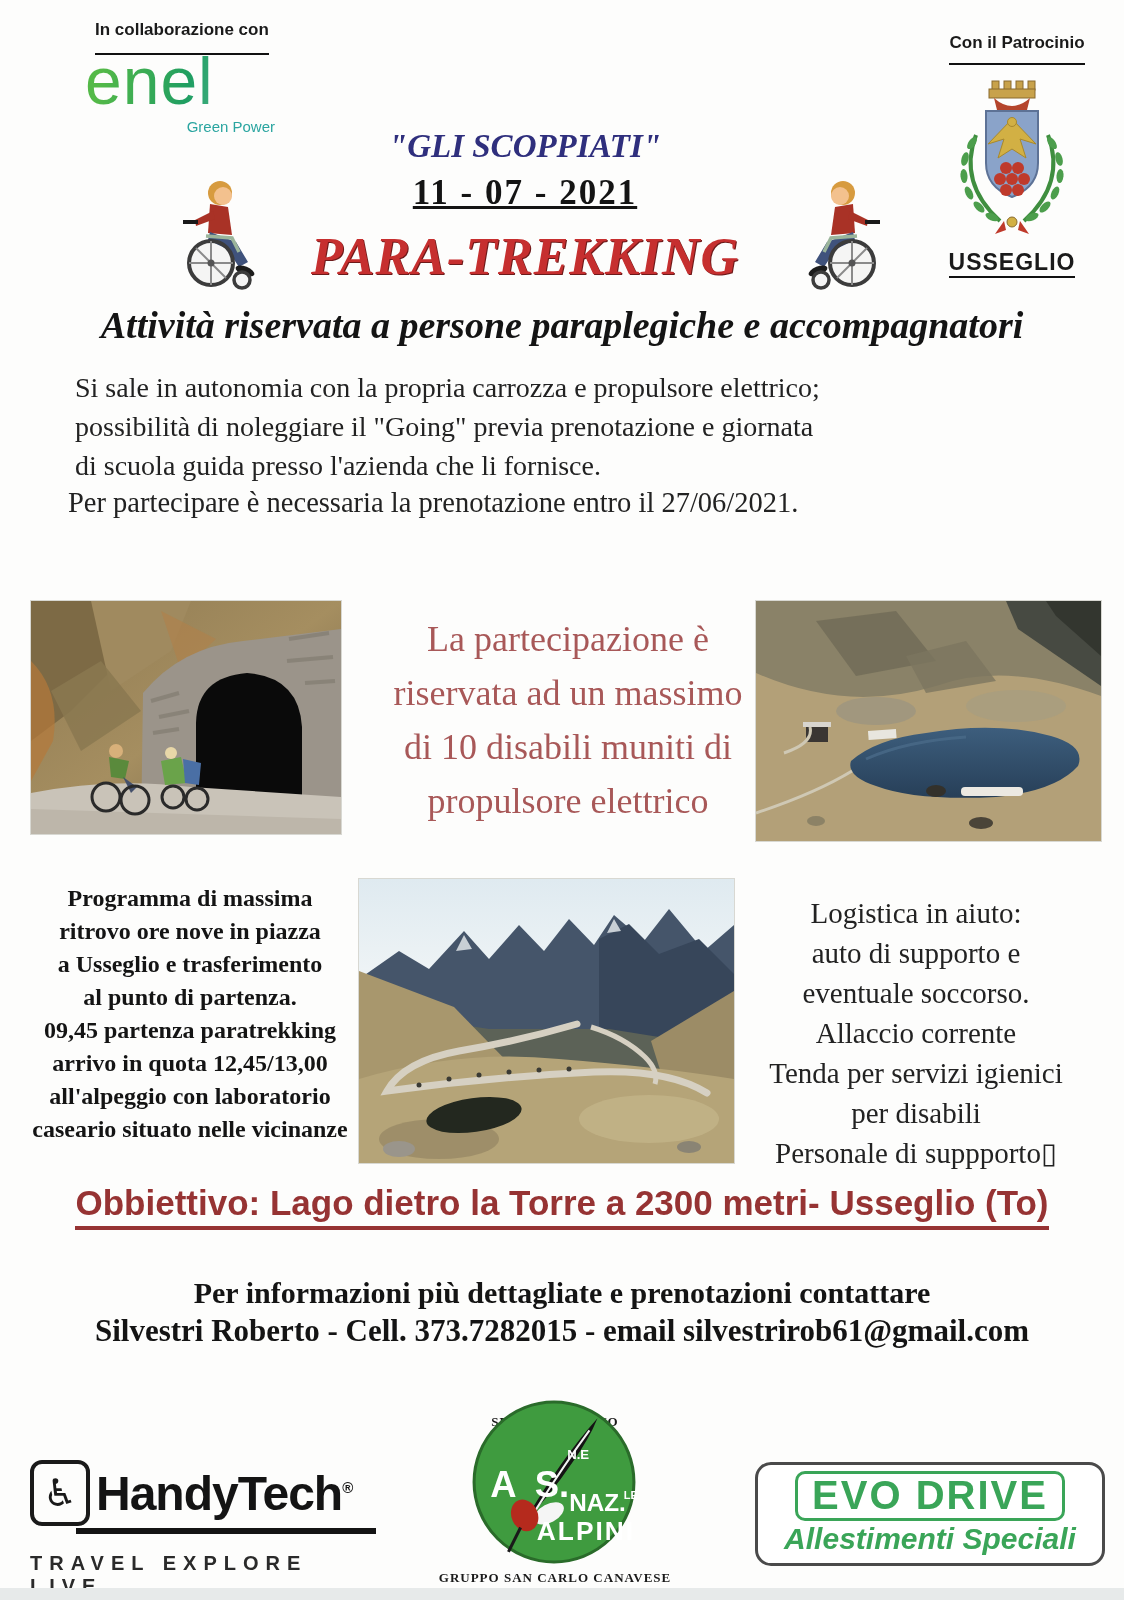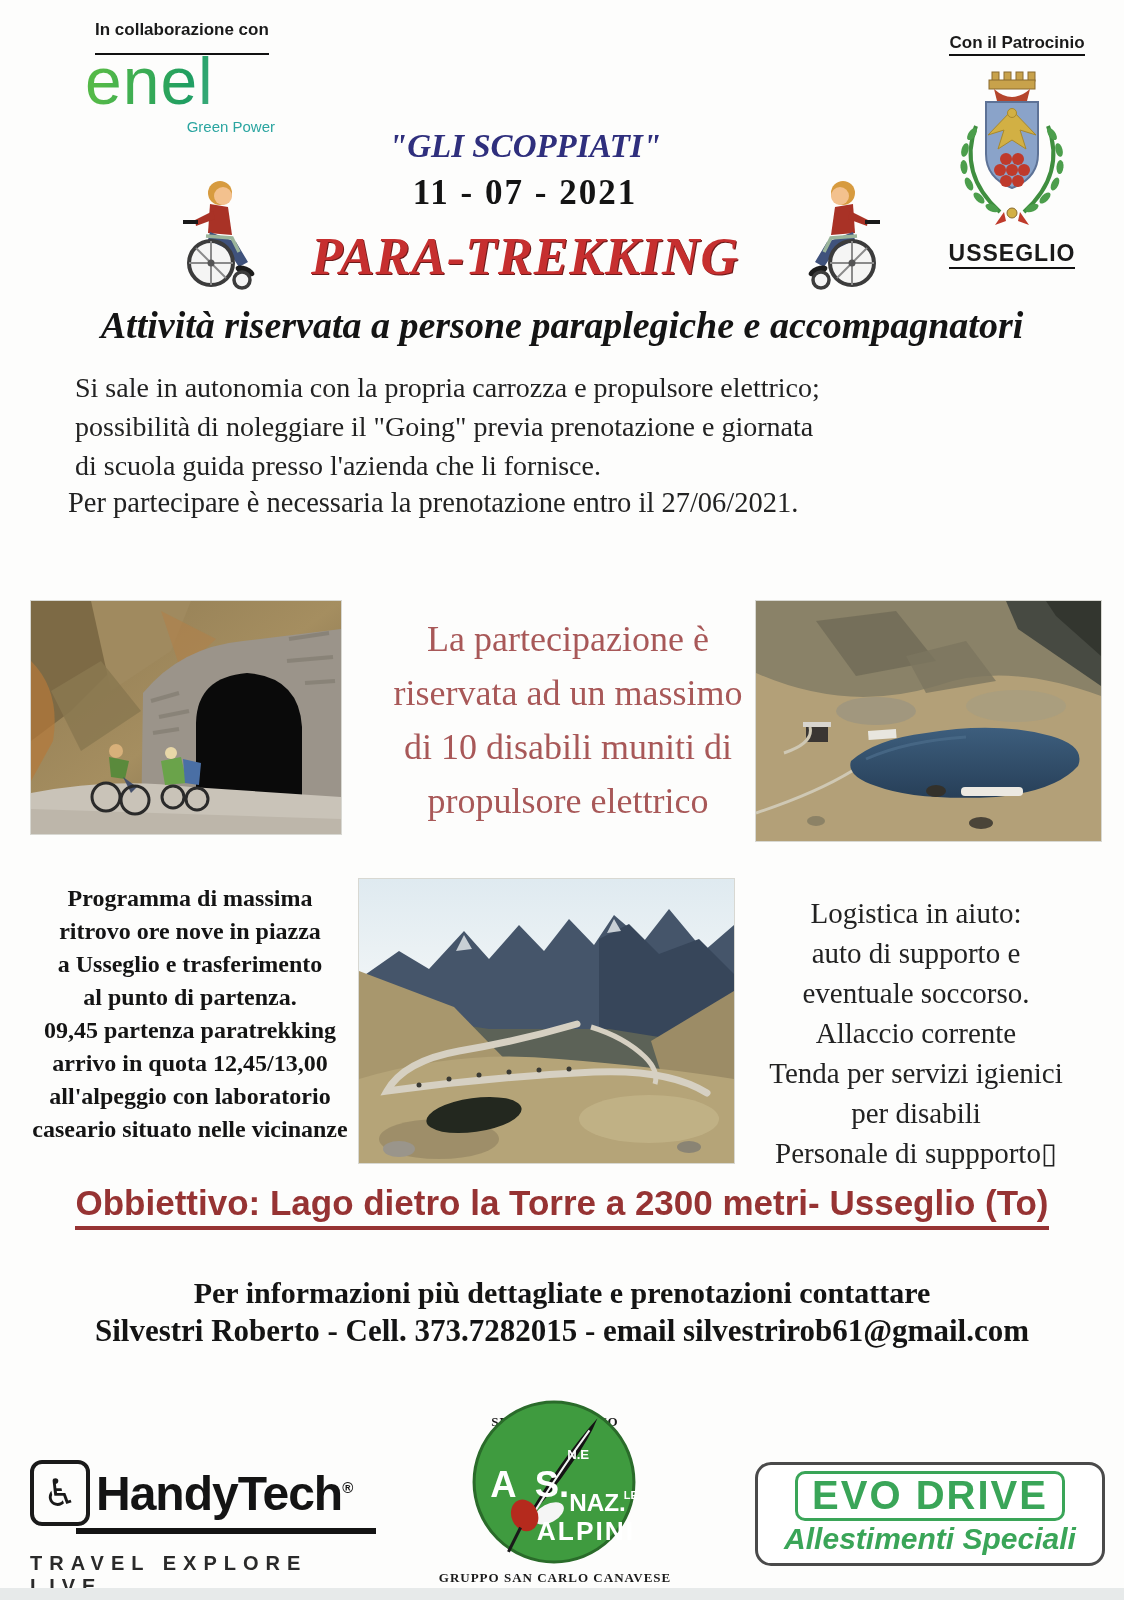--- a/index.html
+++ b/index.html
@@ -14,28 +14,28 @@
   .enel-name{font:400 66px "Liberation Sans",sans-serif;letter-spacing:1px;color:#2f9e5a;line-height:1;}
   @supports (-webkit-background-clip:text){
     .enel-name{background:linear-gradient(100deg,#54b948 10%,#1f9e62 55%,#79c9b4 95%);
                -webkit-background-clip:text;background-clip:text;color:transparent;}
   }
   .enel-sub{font:400 15px "Liberation Sans",sans-serif;color:#2aa5a0;text-align:right;margin-top:4px;}
 
   
   .title-block{left:290px;top:128px;width:470px;text-align:center;}
   .event-name{font:bold italic 33px "Liberation Serif",serif;color:#2f2f7d;}
-  .event-date{font:bold 35px "Liberation Serif",serif;color:#141414;letter-spacing:2px;margin-top:8px;}
+  .event-date{font:bold 35px "Liberation Serif",serif;color:#141414;letter-spacing:2px;margin-top:8px;text-decoration:underline;}
   .event-title{font:bold italic 52px "Liberation Serif",serif;color:#c62f2f;
                text-shadow:1px 1px 0 #6e1a1a;margin-top:14px;letter-spacing:1px;}
 
   
   .patro-box{left:900px;top:33px;width:224px;text-align:center;}
   .patro-label{display:inline-block;font:bold 17px "Liberation Sans",sans-serif;
-               border-bottom:2px solid #111;padding-bottom:1px;margin-left:10px;}
+               border-bottom:2px solid #111;padding-bottom:10px;margin-left:10px;}
   .usseglio{display:inline-block;font:bold 23px "Liberation Sans",sans-serif;letter-spacing:1px;
             border-bottom:2px solid #111;margin-top:2px;}
 
   .wheelchair{width:100px;height:112px;}
   .wc-left{left:168px;top:178px;}
   .wc-right{left:795px;top:178px;transform:scaleX(-1);}
 
   .headline{left:0;top:303px;width:1124px;text-align:center;
             font:bold italic 38px "Liberation Serif",serif;color:#141414;}
   .bodytext{left:75px;top:368px;width:1000px;font:28px "Liberation Serif",serif;

